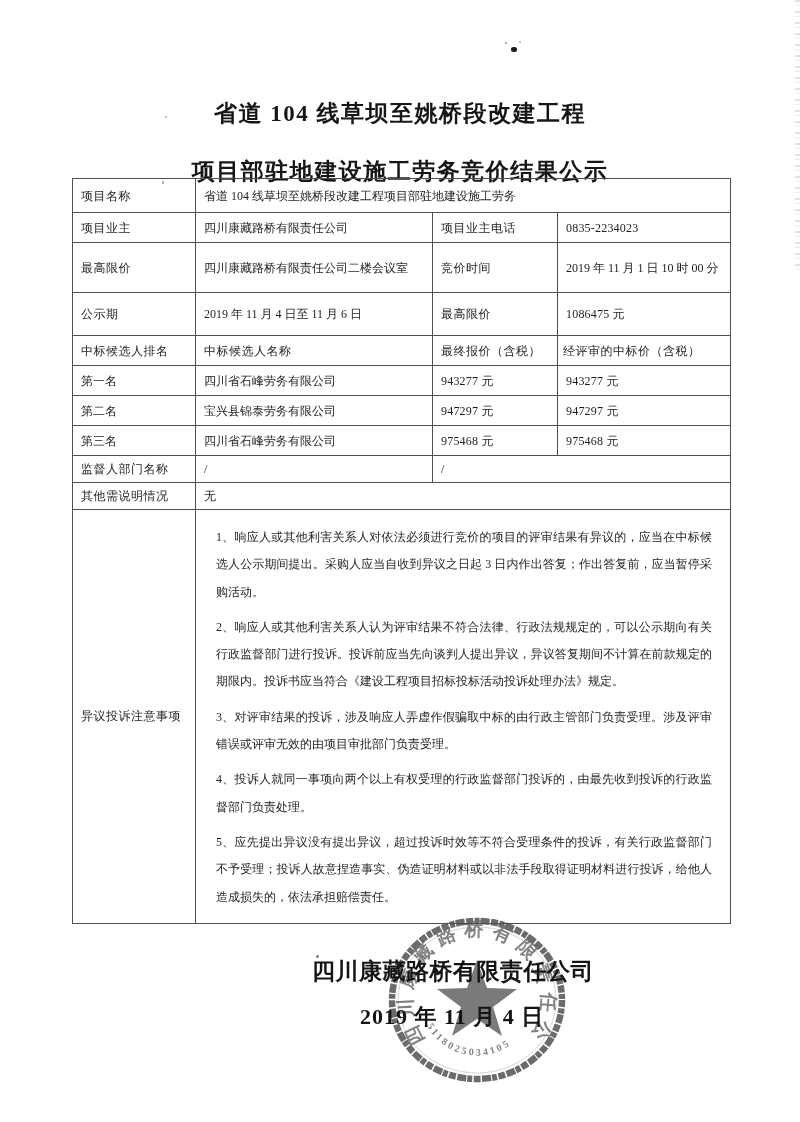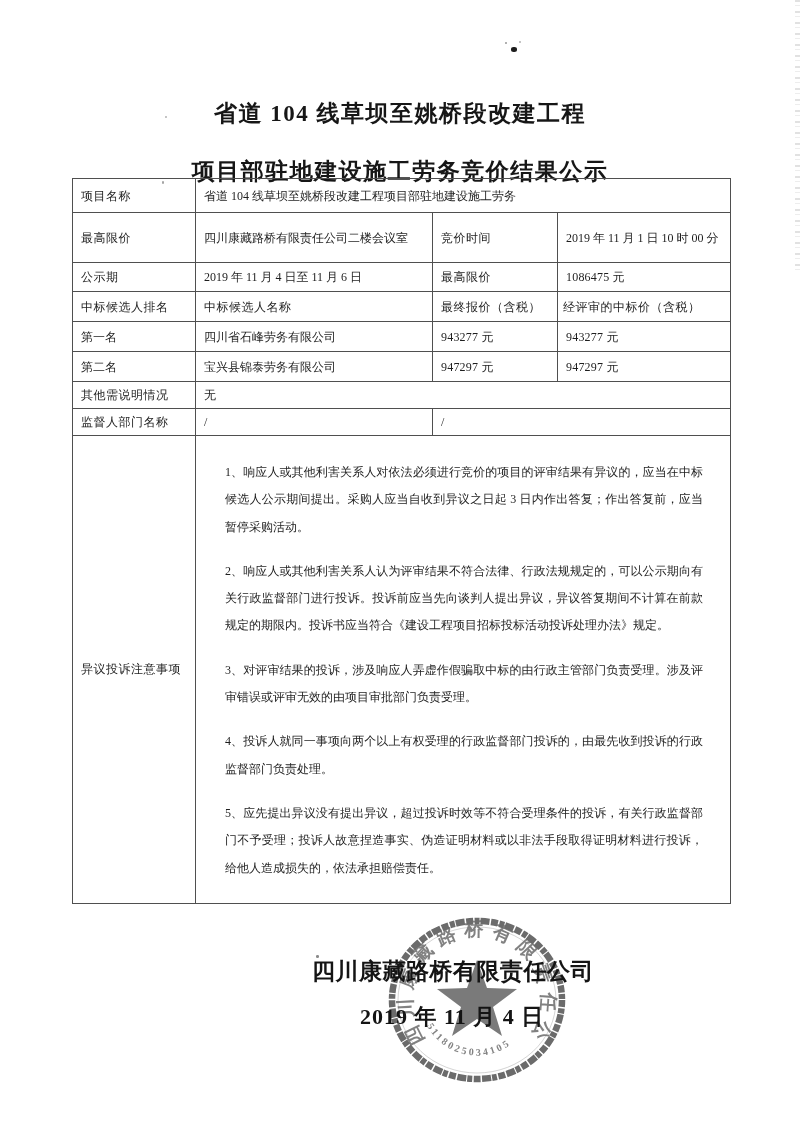--- a/index.html
+++ b/index.html
@@ -23,21 +23,21 @@
   table.results td{
     border:1.3px solid #4f4f4f;
     padding:2px 6px 2px 8px;
     vertical-align:middle;
     line-height:22px;
     overflow:hidden;
   }
   td.lbl{letter-spacing:0.5px;}
   td.num{letter-spacing:0.2px;}
   .notice-cell{padding:6px 10px 4px 12px !important;vertical-align:top !important;}
-  .notice-cell p{margin:17px;text-align:justify;line-height:27.3px;text-justify:inter-ideograph;}
+  .notice-cell p{margin:8px;text-align:justify;line-height:27.3px;text-justify:inter-ideograph;}
   .hdr4{letter-spacing:-0.5px;padding-left:5px !important;padding-right:2px !important;}
   .sig-company{
     position:absolute;left:312px;top:956px;font-size:23px;font-weight:bold;
     letter-spacing:0.5px;color:#141414;z-index:5;
   }
   .sig-date{
     position:absolute;left:360px;top:1002px;font-size:22px;font-weight:bold;
     letter-spacing:1px;color:#141414;z-index:5;
   }
   .stamp-svg{position:absolute;left:0;top:0;z-index:3;}
@@ -68,27 +68,33 @@
       <col style="width:123px">
         <col style="width:237px">
         <col style="width:125px">
         <col style="width:173px">
     </colgroup>
     <tbody>
         <tr style="height:34px">
       <td class="lbl">项目名称</td>
       <td colspan="3">省道 104 线草坝至姚桥段改建工程项目部驻地建设施工劳务</td>
     </tr>
+    <tr style="height:30px">
+      <td class="lbl">项目业主</td>
+      <td>四川康藏路桥有限责任公司</td>
+      <td class="lbl">项目业主电话</td>
+      <td class="num">0835-2234023</td>
+    </tr>
     <tr style="height:50px">
       <td class="lbl">最高限价</td>
       <td>四川康藏路桥有限责任公司二楼会议室</td>
       <td class="lbl">竞价时间</td>
       <td>2019 年 11 月 1 日 10 时 00 分</td>
     </tr>
-    <tr style="height:29px">
+    <tr style="height:43px">
       <td class="lbl">公示期</td>
       <td>2019 年 11 月 4 日至 11 月 6 日</td>
       <td class="lbl">最高限价</td>
       <td class="num">1086475 元</td>
     </tr>
     <tr style="height:30px">
       <td class="lbl">中标候选人排名</td>
       <td class="lbl">中标候选人名称</td>
       <td class="lbl">最终报价（含税）</td>
       <td class="lbl hdr4">经评审的中标价（含税）</td>
@@ -98,28 +104,34 @@
       <td>四川省石峰劳务有限公司</td>
       <td class="num">943277 元</td>
       <td class="num">943277 元</td>
     </tr>
     <tr style="height:30px">
       <td>第二名</td>
       <td>宝兴县锦泰劳务有限公司</td>
       <td class="num">947297 元</td>
       <td class="num">947297 元</td>
     </tr>
-    <tr style="height:25px">
-      <td class="lbl">其他需说明情况</td>
-      <td colspan="3">无</td>
+    <tr style="height:30px">
+      <td>第三名</td>
+      <td>四川省石峰劳务有限公司</td>
+      <td class="num">975468 元</td>
+      <td class="num">975468 元</td>
     </tr>
     <tr style="height:25px">
       <td class="lbl">监督人部门名称</td>
       <td>/</td>
       <td colspan="2">/</td>
+    </tr>
+    <tr style="height:25px">
+      <td class="lbl">其他需说明情况</td>
+      <td colspan="3">无</td>
     </tr>
     <tr style="height:383px">
       <td class="lbl">异议投诉注意事项</td>
       <td colspan="3" class="notice-cell">
         <p>1、响应人或其他利害关系人对依法必须进行竞价的项目的评审结果有异议的，应当在中标候选人公示期间提出。采购人应当自收到异议之日起 3 日内作出答复；作出答复前，应当暂停采购活动。</p>
         <p>2、响应人或其他利害关系人认为评审结果不符合法律、行政法规规定的，可以公示期向有关行政监督部门进行投诉。投诉前应当先向谈判人提出异议，异议答复期间不计算在前款规定的期限内。投诉书应当符合《建设工程项目招标投标活动投诉处理办法》规定。</p>
         <p>3、对评审结果的投诉，涉及响应人弄虚作假骗取中标的由行政主管部门负责受理。涉及评审错误或评审无效的由项目审批部门负责受理。</p>
         <p>4、投诉人就同一事项向两个以上有权受理的行政监督部门投诉的，由最先收到投诉的行政监督部门负责处理。</p>
         <p>5、应先提出异议没有提出异议，超过投诉时效等不符合受理条件的投诉，有关行政监督部门不予受理；投诉人故意捏造事实、伪造证明材料或以非法手段取得证明材料进行投诉，给他人造成损失的，依法承担赔偿责任。</p>
       </td>

